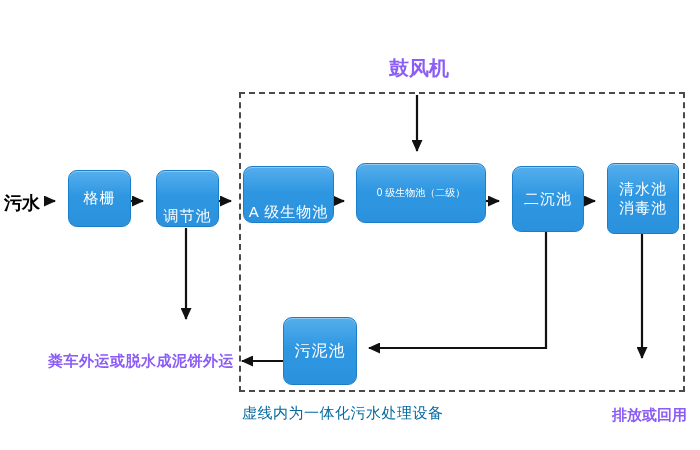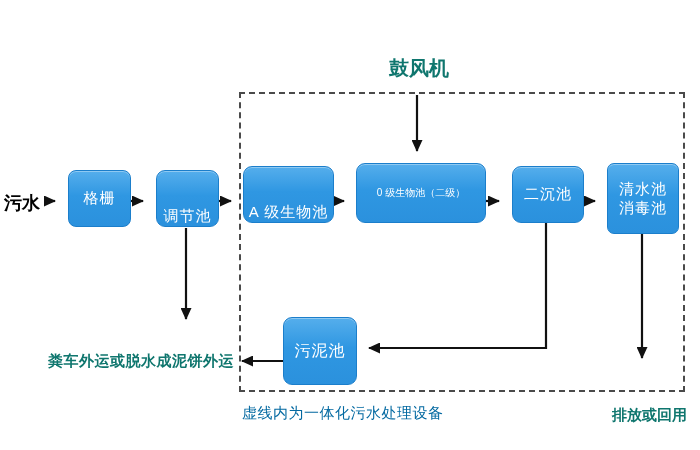--- a/index.html
+++ b/index.html
@@ -23,21 +23,21 @@
     text-align:center;
     font-size:15px;
     letter-spacing:1px;
     line-height:1.25;
     box-shadow:inset 0 1px 0 rgba(255,255,255,.35);
     box-sizing:border-box;
   }
   .node.small{font-size:10px;letter-spacing:0;}
   .lbl{position:absolute;white-space:nowrap;}
   .lbl.black{color:#000000;font-weight:bold;}
-  .lbl.blue{color:#0f766e;font-weight:bold;}
+  .lbl.blue{color:#8b5cf6;font-weight:bold;}
   .lbl.caption{color:#0369a1;font-weight:normal;}
   #dashed-box{
     position:absolute;
     left:239px;top:92px;width:446px;height:300px;
     border:2px dashed #4a4a4a;
     box-sizing:border-box;
   }
   svg#arrows{position:absolute;left:0;top:0;pointer-events:none;}
 </style>
 </head>
@@ -69,37 +69,37 @@
   <div class="lbl black" style="left:4px;top:191px;font-size:18px;">污水</div>
 
   <div class="lbl blue" style="left:389px;top:55px;font-size:20px;">鼓风机</div>
 
   <div class="lbl blue" style="left:612px;top:406px;font-size:15px;">排放或回用</div>
 
   <div class="lbl blue" style="left:48px;top:352px;font-size:15px;letter-spacing:0.5px;">粪车外运或脱水成泥饼外运</div>
 
   <div class="lbl caption" style="left:242px;top:404px;font-size:15px;letter-spacing:0.5px;">虚线内为一体化污水处理设备</div>
 
-  <div class="node" style="left:68px;top:170px;width:63px;height:57px;border-radius:8px;">
+  <div class="node" style="left:68px;top:170px;width:63px;height:57px;">
     <span>格栅</span>
   </div>
 
   <div class="node" style="left:156px;top:170px;width:63px;height:57px;justify-content:flex-end;">
     <span>调节池</span>
   </div>
 
   <div class="node" style="left:243px;top:166px;width:91px;height:57px;justify-content:flex-end;">
     <span>A 级生物池</span>
   </div>
 
   <div class="node small" style="left:356px;top:163px;width:130px;height:60px;">
     <span>0 级生物池（二级）</span>
   </div>
 
-  <div class="node" style="left:512px;top:166px;width:72px;height:57px;">
+  <div class="node" style="left:512px;top:166px;width:72px;height:66px;">
     <span>二沉池</span>
   </div>
 
   <div class="node" style="left:607px;top:163px;width:72px;height:71px;border-radius:7px;">
     <span>清水池</span>
     <span>消毒池</span>
   </div>
 
   <div class="node" style="left:283px;top:317px;width:74px;height:68px;font-size:16px;">
     <span>污泥池</span>

